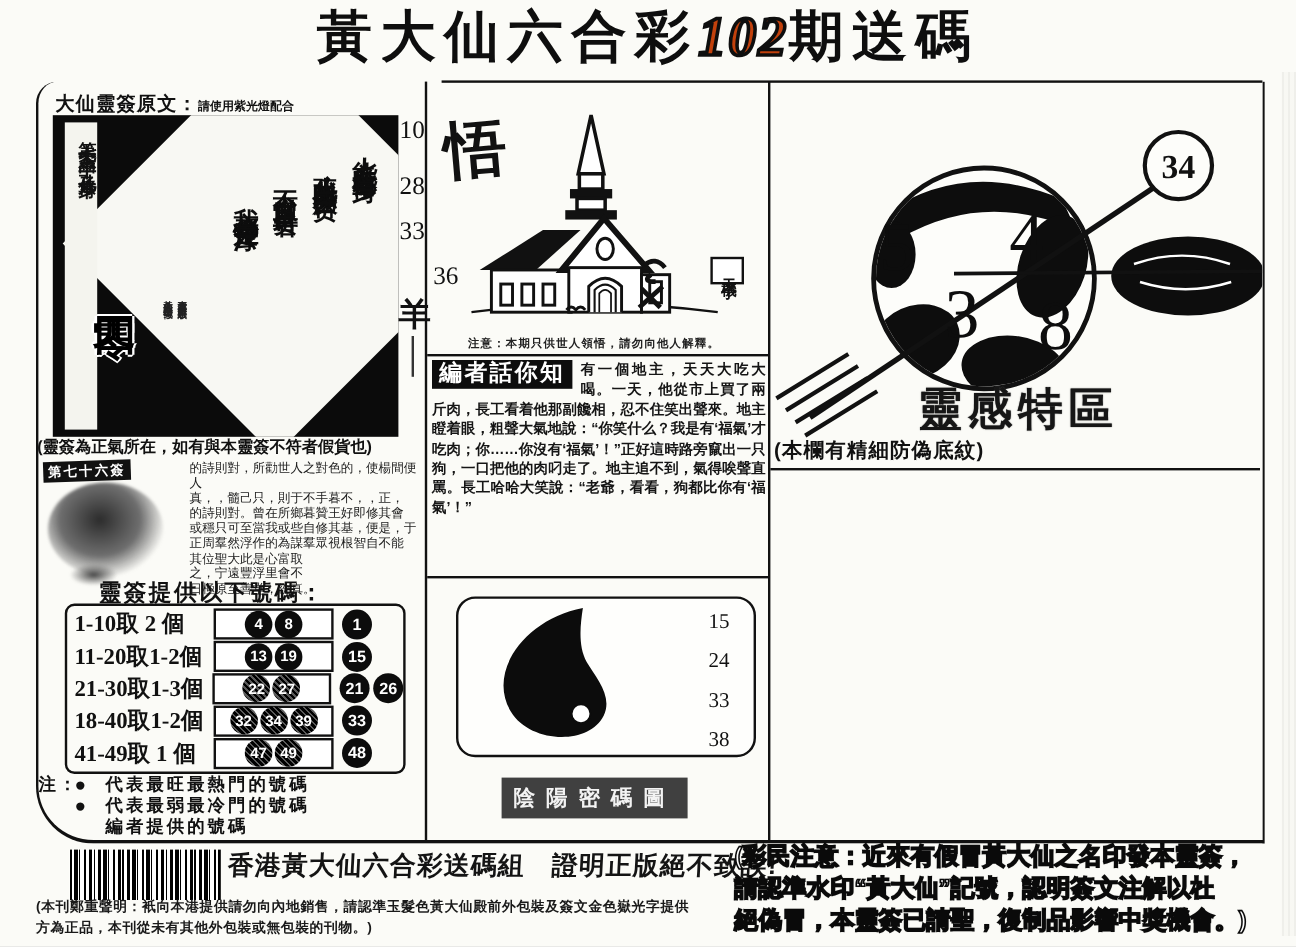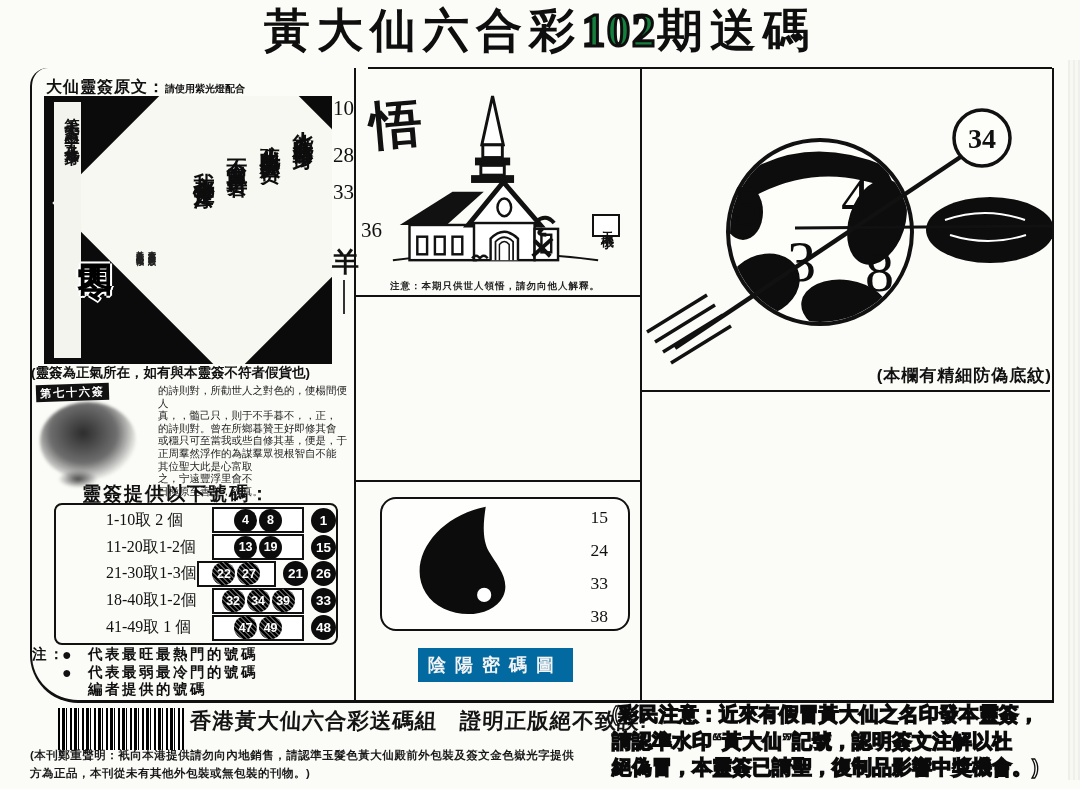--- a/index.html
+++ b/index.html
@@ -3,21 +3,21 @@
 <meta charset="utf-8">
 <style>
   html,body{margin:0;padding:0;}
   .page{position:relative;width:1080px;height:789px;background:#fbfbf7;overflow:hidden;
         font-family:"Liberation Sans","DejaVu Sans",sans-serif;color:#111;}
   .abs{position:absolute;}
 
   
   .title-wrap{left:0;top:4;width:1080px;text-align:center;font-family:"Liberation Serif","DejaVu Serif",serif;
               font-weight:900;font-size:46px;letter-spacing:7px;color:#0e0e0e;white-space:nowrap;}
-  .title-num{color:#15803d;-webkit-text-stroke:3px #0e0e0e;text-shadow:0 0 1px #000;letter-spacing:2px;}
+  .title-num{color:#c2410c;-webkit-text-stroke:3px #0e0e0e;text-shadow:0 0 1px #000;letter-spacing:2px;font-style:italic;}
 
   
   .frame{left:30px;top:68px;width:1020px;height:632px;border-left:2px solid #111;border-right:2px solid #111;
          border-bottom:3px solid #111;border-radius:18px 0 0 48px;}
   .hline,.vline{background:#111;}
   .top-line{left:368px;top:67px;width:684px;height:2px;}
   .vline-left{left:354px;top:68px;width:2px;height:632px;}
   .vline-right{left:640px;top:68px;width:2px;height:632px;}
   .hline-mid1{left:356px;top:295px;width:284px;height:2px;}
   .hline-mid2{left:356px;top:480px;width:284px;height:2px;}
@@ -52,21 +52,21 @@
              background:radial-gradient(ellipse at 45% 40%,#2c2c2c 0%,#6e6e6e 45%,rgba(190,190,185,0) 74%);}
   .seal-blob2{left:58px;top:470px;width:40px;height:18px;border-radius:50%;filter:blur(1.5px);
              background:radial-gradient(ellipse,#444,rgba(180,180,175,0) 70%);}
   .explain{left:158px;top:384px;width:198px;font-size:10.5px;line-height:12.6px;color:#1c1c1c;font-weight:500;}
 
   
   .num-header{left:46px;top:481px;font-size:19px;font-weight:900;letter-spacing:2px;margin-left:36px;}
   .num-table{left:54px;top:503px;width:284px;height:142px;border:2.5px solid #111;border-radius:8px;
              padding:2px 0 2px 6px;display:flex;flex-direction:column;justify-content:space-between;box-sizing:border-box;}
   .trow{display:flex;align-items:center;height:27px;}
-  .trange{width:116px;font-family:"Liberation Serif","DejaVu Serif",serif;font-size:16px;font-weight:400;white-space:nowrap;margin-left:44px;}
+  .trange{width:116px;font-family:"Liberation Serif","DejaVu Serif",serif;font-size:19px;font-weight:700;white-space:nowrap;}
   .tinner{width:100px;border:2px solid #111;height:26px;display:flex;align-items:center;justify-content:center;
           gap:2px;margin-right:7px;box-sizing:border-box;background:#fff;}
   .touter{display:flex;gap:3px;}
   .circ{width:23px;height:23px;border-radius:50%;background:#0c0c0c;color:#fff;font-weight:700;font-size:12.5px;
         display:flex;align-items:center;justify-content:center;}
   .hatch{background:repeating-linear-gradient(45deg,#000 0 2px,#5a5a5a 2px 3.5px);}
   .touter .circ{width:25px;height:25px;font-size:13.5px;}
   .legend{left:32px;top:646px;font-size:14.5px;font-weight:900;letter-spacing:2.5px;line-height:17.5px;}
   .lrow{display:flex;align-items:center;}
   .lnote{width:30px;}
@@ -80,32 +80,32 @@
   .tianjizi{left:592px;top:214px;width:20px;border:2px solid #111;background:#fff;writing-mode:vertical-rl;
             font-size:13px;font-weight:700;letter-spacing:3px;padding:5px 2px;text-align:left;}
   .church-note{left:390px;top:280px;font-size:9.5px;font-weight:700;letter-spacing:1px;color:#222;}
   .editor{left:360px;top:300px;width:278px;font-size:12px;line-height:16.4px;text-align:justify;color:#151515;font-weight:600;}
   .editor-label{float:left;background:#0d0d0d;color:#fff;font-size:19px;font-weight:900;letter-spacing:2px;
                 padding:4px 6px;margin:0 7px 3px 0;white-space:nowrap;}
   .yy-box{left:380px;top:497px;width:246px;height:130px;border:2.5px solid #111;border-radius:16px;background:#fefefc;}
   .yy-svg{position:absolute;left:8px;top:3px;}
   .yy-nums{position:absolute;right:20px;top:8px;font-family:"Liberation Serif","DejaVu Serif",serif;font-size:17.5px;}
   .yy-nums div{margin-bottom:12px;}
-  .yy-label{left:418px;top:648px;background:#0369a1;color:#f3f3f3;padding:5px 10px;font-size:18px;font-weight:700;
+  .yy-label{left:418px;top:648px;background:#404040;color:#f3f3f3;padding:5px 10px;font-size:18px;font-weight:700;
             letter-spacing:9px;white-space:nowrap;}
 
   
   .insp-area{left:645px;top:80px;width:407px;height:312px;overflow:hidden;}
   .insp-svg{position:absolute;left:0;top:0;}
   .insp-svg text{font:700 28px "Liberation Serif","DejaVu Serif",serif;fill:#111;}
   .bn{position:absolute;font-family:"Liberation Serif","DejaVu Serif",serif;font-size:58px;color:#0d0d0d;}
   .bn5{left:88px;top:92px;} .bn4{left:196px;top:84px;} .bn3{left:142px;top:148px;} .bn8{left:220px;top:158px;}
   .insp-title{left:645px;top:316px;width:407px;text-align:center;font-size:37px;font-weight:900;letter-spacing:5px;
               color:#161616;text-shadow:0 0 1px #444;}
-  .insp-sub{left:645px;top:364px;width:407px;text-align:right;font-size:17px;font-weight:900;letter-spacing:1px;}
+  .insp-sub{left:645px;top:364px;width:407px;text-align:left;font-size:17px;font-weight:900;letter-spacing:1px;}
 
   
   .barcode{left:58px;top:708px;width:126px;height:42px;
            background:repeating-linear-gradient(90deg,#000 0 2px,#fff 2px 4px,#000 4px 7px,#fff 7px 8px,#000 8px 9px,#fff 9px 12px);}
   .stamp{left:190px;top:706px;font-size:21.5px;font-weight:900;letter-spacing:1px;color:#141414;
          transform:skewX(-3deg);white-space:nowrap;}
   .disc{font-size:11.5px;font-weight:700;letter-spacing:.5px;color:#1a1a1a;white-space:nowrap;}
   .disc1{left:30px;top:748px;} .disc2{left:30px;top:766px;}
   .notice{left:612px;top:701px;width:470px;font-size:20px;font-weight:900;line-height:26.5px;color:#fdfdfd;
           -webkit-text-stroke:1.3px #0a0a0a;text-shadow:0 0 1px #000;white-space:nowrap;}
@@ -270,20 +270,24 @@
       <path d="M148 168 L168 150"></path>
         <path d="M150 152 L166 168"></path>
       <path d="M152 132 Q162 124 170 134 M158 140 Q150 146 162 146"></path>
     </g>
     <path d="M86 170 q4 -5 8 0 q4 -5 8 0" stroke="#111" stroke-width="2.5" fill="none"></path>
   </svg>
 
   <div class="abs tianjizi">天機子</div>
   <div class="abs church-note">注意：本期只供世人領悟，請勿向他人解釋。</div>
 
+  <div class="abs editor">
+    <span class="editor-label">編者話你知</span>
+    <span>有一個地主，天天大吃大喝。一天，他從市上買了兩斤肉，長工看着他那副饞相，忍不住笑出聲來。地主瞪着眼，粗聲大氣地說：“你笑什么？我是有‘福氣’才吃肉；你……你沒有‘福氣’！”正好這時路旁竄出一只狗，一口把他的肉叼走了。地主追不到，氣得唉聲直罵。長工哈哈大笑說：“老爺，看看，狗都比你有‘福氣’！”</span>
+  </div>
 
   <div class="abs yy-box">
     <svg class="yy-svg" width="160" height="122" viewBox="0 0 200 155">
       <path d="M120 6 C58 18 18 74 44 116 C64 149 126 152 142 120 C152 99 134 80 124 63 C115 47 117 25 120 6 Z" fill="#0c0c0c"></path>
       <circle cx="118" cy="118" r="10" fill="#fff" stroke="#0c0c0c" stroke-width="2"></circle>
     </svg>
     <div class="yy-nums">
       <div>15</div>
       <div>24</div>
       <div>33</div>
@@ -318,20 +322,21 @@
       <path d="M300 140 q40 -14 80 0 M305 155 q38 12 76 0" stroke="#fff" stroke-width="2" fill="none"></path>
       <line x1="150" y1="148" x2="407" y2="146" stroke="#111" stroke-width="3"></line>
       <circle cx="337" cy="58" r="28" fill="#fdfdfa" stroke="#111" stroke-width="3.5"></circle>
       <text x="337" y="68" text-anchor="middle">34</text>
     </svg>
     <span class="bn bn5">5</span>
     <span class="bn bn4">4</span>
     <span class="bn bn3">3</span>
     <span class="bn bn8">8</span>
   </div>
+  <div class="abs insp-title">靈感特區</div>
   <div class="abs insp-sub">(本欄有精細防偽底紋)</div>
 
   <div class="abs barcode"></div>
   <div class="abs stamp">香港黃大仙六合彩送碼組　證明正版絕不致誤!</div>
   <div class="abs disc disc1">(本刊鄭重聲明：衹向本港提供請勿向內地銷售，請認準玉髮色黃大仙殿前外包裝及簽文金色嶽光字提供</div>
   <div class="abs disc disc2">方為正品，本刊從未有其他外包裝或無包裝的刊物。)</div>
   <div class="abs notice">
     <div>(彩民注意：近來有假冒黃大仙之名印發本靈簽，</div>
     <div>請認準水印“黃大仙”記號，認明簽文注解以杜</div>
     <div>絕偽冒，本靈簽已請聖，復制品影響中獎機會。)</div>

